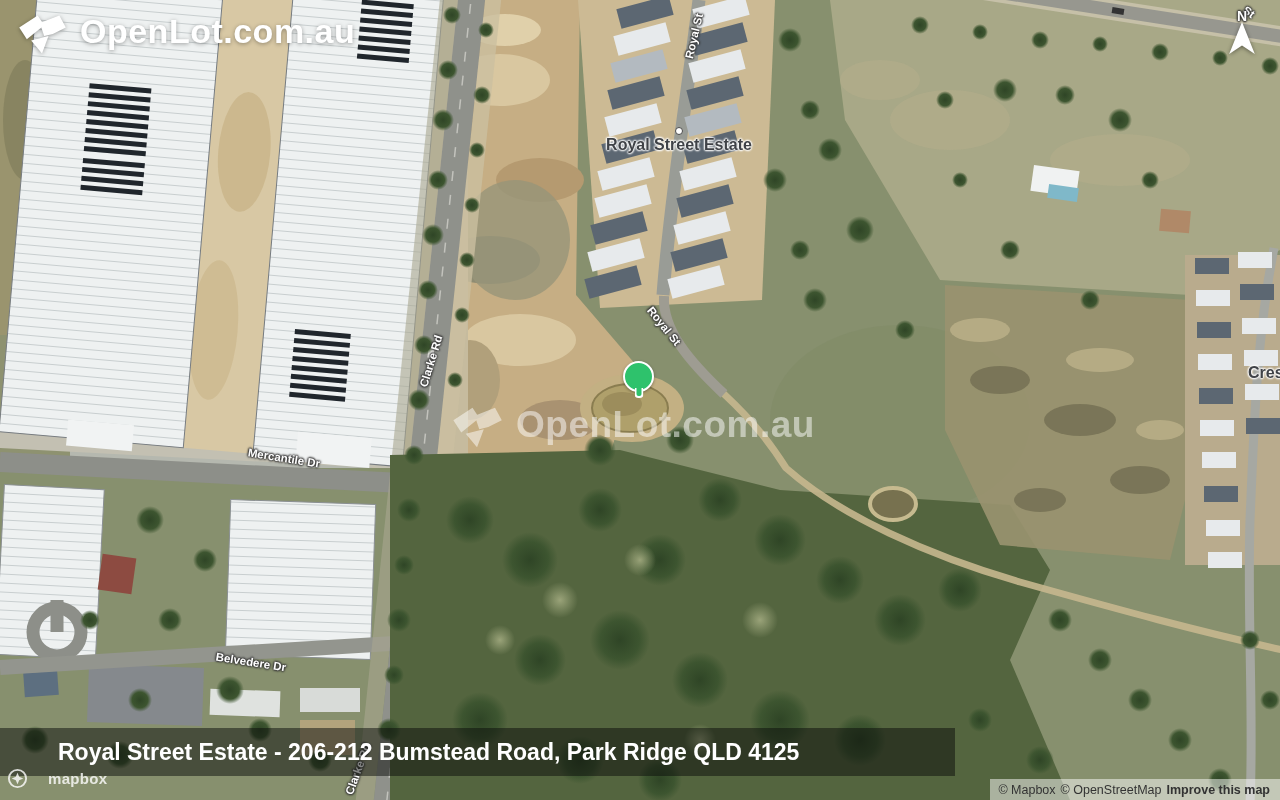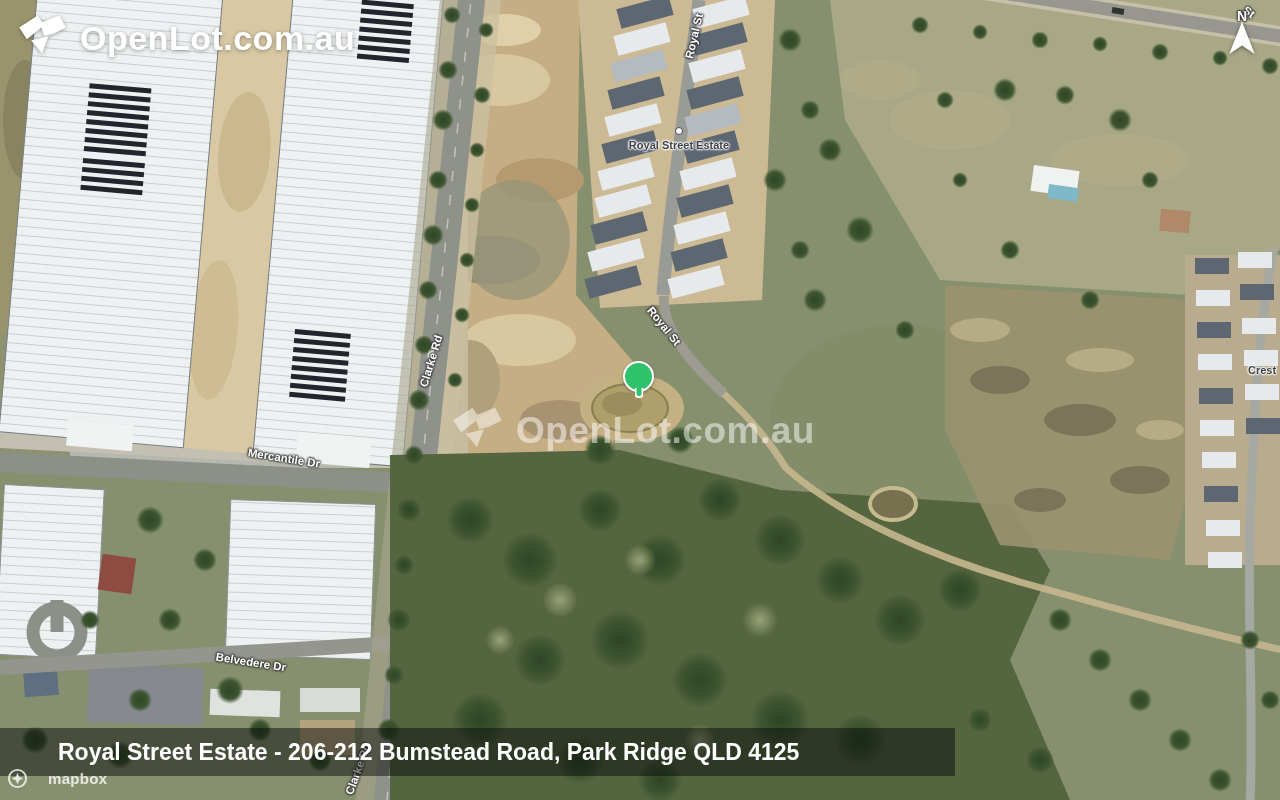--- a/index.html
+++ b/index.html
@@ -2,32 +2,32 @@
 <html><head>
 <meta charset="utf-8">
 <style>
   html,body{margin:0;padding:0;background:#222;}
   .stage{position:relative;width:1280px;height:800px;overflow:hidden;font-family:"Liberation Sans",sans-serif;background:#87906e;}
   .stage svg.terrain{position:absolute;left:0;top:0;z-index:0;display:block;}
   
   .maplabel{position:absolute;z-index:2;white-space:nowrap;pointer-events:none;
     font:700 11.5px "Liberation Sans",sans-serif;color:#fff;
     text-shadow:1px 0 2px #3a3a3a,-1px 0 2px #3a3a3a,0 1px 2px #3a3a3a,0 -1px 2px #3a3a3a;}
-  .maplabel.dark{color:#3f4247;font-size:11px;
+  .maplabel.dark{color:#3f4247;font-size:16px;
     text-shadow:1px 0 2px #fff,-1px 0 2px #fff,0 1px 2px #fff,0 -1px 2px #fff;}
   .poi-dot{position:absolute;z-index:2;width:6px;height:6px;border-radius:50%;
     background:#fff;border:1.5px solid #4a4a4a;}
   
   .marker{position:absolute;z-index:3;width:27px;height:27px;border-radius:50%;
     background:#2ec26c;border:2.5px solid #fff;box-shadow:0 1px 3px rgba(0,0,0,.35);}
   .marker::after{content:"";position:absolute;left:50%;top:25px;transform:translateX(-50%);
     width:5px;height:8px;background:#2ec26c;border:2px solid #fff;border-top:none;
     border-radius:0 0 4px 4px;}
   
-  .brand,.watermark{position:absolute;display:flex;align-items:flex-end;gap:12px;pointer-events:none;}
+  .brand,.watermark{position:absolute;display:flex;align-items:flex-start;gap:12px;pointer-events:none;}
   .brand{left:16px;top:12px;z-index:5;filter:drop-shadow(0 1px 2px rgba(0,0,0,.35));}
   .brand .wordmark{font:700 34px "Liberation Sans",sans-serif;color:#fff;letter-spacing:.5px;}
   .watermark{left:450px;top:404px;z-index:4;opacity:.5;}
   .watermark .wordmark{font:700 37px "Liberation Sans",sans-serif;color:#fff;letter-spacing:.5px;}
   
   .compass{position:absolute;left:1222px;top:8px;z-index:5;width:40px;text-align:center;pointer-events:none;}
   .compass .n{font:700 14px "Liberation Sans",sans-serif;color:#fff;
     text-shadow:1px 0 2px #333,-1px 0 2px #333,0 1px 2px #333,0 -1px 2px #333;display:block;margin-bottom:-2px;}
   
   .address-bar{position:absolute;left:0;top:728px;width:935px;height:48px;z-index:6;
@@ -386,14 +386,19 @@
   </div>
 
   <div class="mapbox-logo">
     <svg width="21" height="21" viewBox="0 0 20 20">
       <circle cx="10" cy="10" r="8.2" fill="none" stroke="#fff" stroke-width="1.8"></circle>
       <polygon points="10,4.5 11.6,8.4 15.5,10 11.6,11.6 10,15.5 8.4,11.6 4.5,10 8.4,8.4" fill="#fff"></polygon>
     </svg>
     <span class="mb-text">mapbox</span>
   </div>
 
+  <div class="attribution">
+    <a href="#">© Mapbox</a>
+    <a href="#">© OpenStreetMap</a>
+    <a href="#" class="bold">Improve this map</a>
+  </div>
 
 </div>
 
 </body></html>

